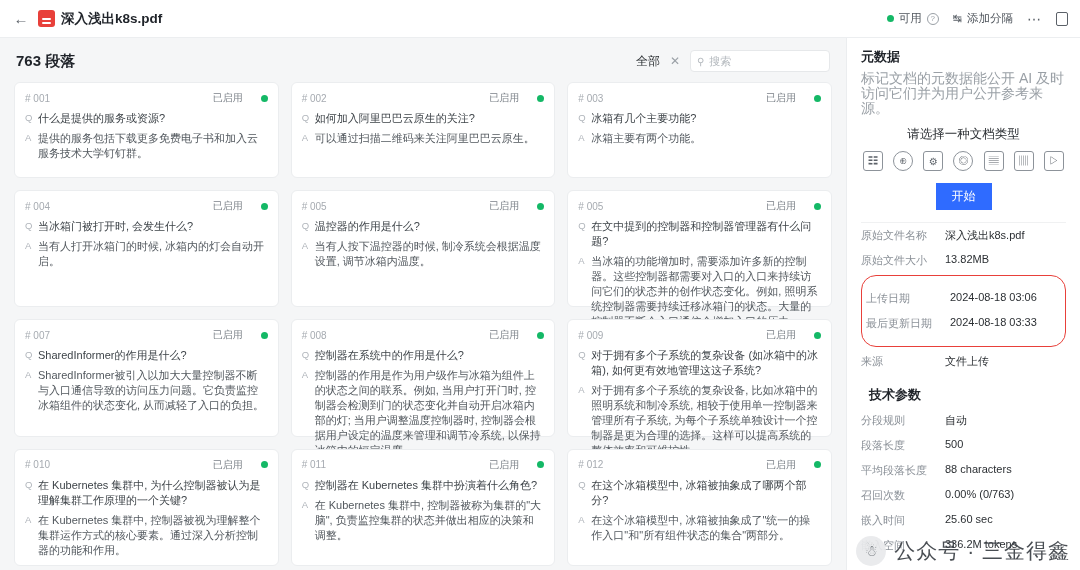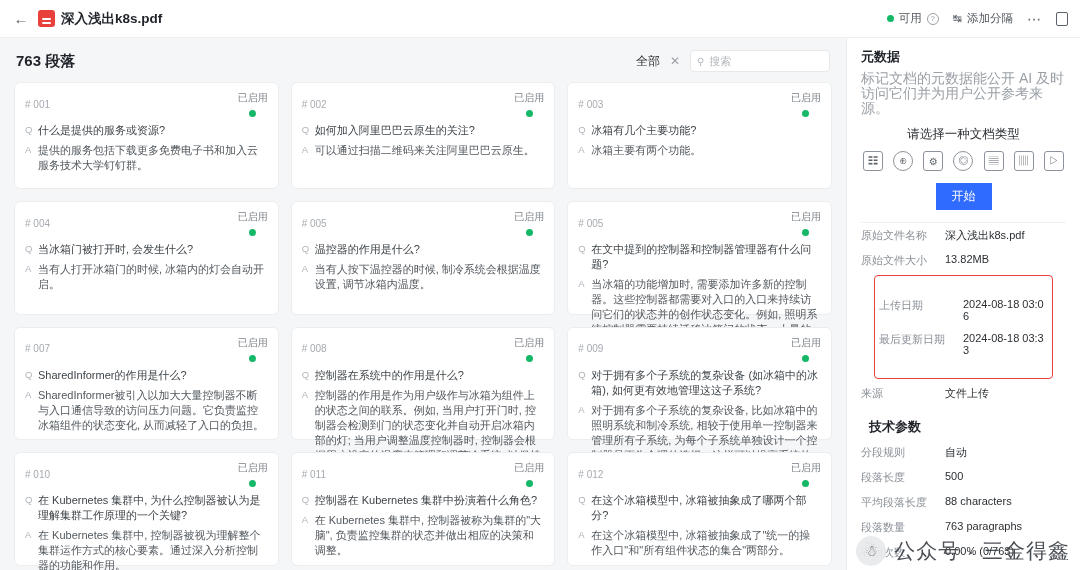--- a/index.html
+++ b/index.html
@@ -69,21 +69,21 @@
     flex:1; min-height:0; overflow:hidden;
     display:grid; grid-template-columns: repeat(3, 1fr); gap:12px;
     align-content:start; padding-bottom:4px;
   }
   .card {
     background:#ffffff; border:1px solid #ebedef; border-radius:6px; padding:8px 10px 10px 10px;
     min-height:96px;
   }
   .card-head { display:flex; align-items:center; margin-bottom:6px; }
   .card-id { font-size:10px; color:#a6abb1; }
-  .card-state { margin-left:auto; display:flex; align-items:center; gap:5px; font-size:10px; color:#7b8188;flex-direction:column; }
+  .card-state { margin-left:auto; display:flex; align-items:center; gap:18px; font-size:10px; color:#7b8188; }
   .qa-row { display:flex; gap:5px; margin-bottom:5px; }
   .qa-tag { font-size:9.5px; color:#b0b5bb; line-height:14px; flex:0 0 8px; }
   .qa-text { font-size:11px; color:#3d4348; line-height:15px; }
   .qa-text.ans { color:#52585e; }
 
   
   .right {
     flex: 0 0 234px; background:#ffffff; border-left:1px solid #ebedef;
     padding: 10px 14px; overflow:hidden;
   }
@@ -99,21 +99,21 @@
   .start-btn {
     display:block; margin: 0 auto 12px auto; background:#2f6bff; color:#fff; border:none;
     border-radius:0; font-size:12px; padding:5px 16px; cursor:pointer;
     font-family:"Liberation Sans", sans-serif;
   }
   .meta-table { border-top:1px solid #f0f1f2; }
   .meta-row { display:flex; padding:5px 0; font-size:11px; }
   .meta-k { flex:0 0 84px; color:#8b9198; }
   .meta-v { flex:1; color:#2b2f33; word-break:break-all; }
   .highlight-box {
-    border:1.5px solid #e8403a; border-radius:4px; padding:17px 4px; margin: 2px 13px;
+    border:1.5px solid #e8403a; border-radius:15px; padding:10px 4px; margin: 2px 0;
   }
   .tech-title { font-size:13px; font-weight:bold; color:#1f2329; margin:12px 0 4px 8px; }
 
   
   .watermark {
     position:absolute; right:10px; bottom:4px; display:flex; align-items:center; gap:8px;
     opacity:0.92;
   }
   .wm-avatar {
     width:30px; height:30px; border-radius:50%; background:#e9eaec; color:#6f757b;
@@ -420,24 +420,20 @@
           </div>
           <div class="meta-row">
             <div class="meta-k">段落长度</div>
             <div class="meta-v">500</div>
           </div>
           <div class="meta-row">
             <div class="meta-k">平均段落长度</div>
             <div class="meta-v">88 characters</div>
           </div>
           <div class="meta-row">
-            <div class="meta-k">段落数量</div>
-            <div class="meta-v">763 paragraphs</div>
-          </div>
-          <div class="meta-row">
             <div class="meta-k">召回次数</div>
             <div class="meta-v">0.00% (0/763)</div>
           </div>
           <div class="meta-row">
             <div class="meta-k">嵌入时间</div>
             <div class="meta-v">25.60 sec</div>
           </div>
           <div class="meta-row">
             <div class="meta-k">嵌入空间</div>
             <div class="meta-v">336.2M tokens</div>

